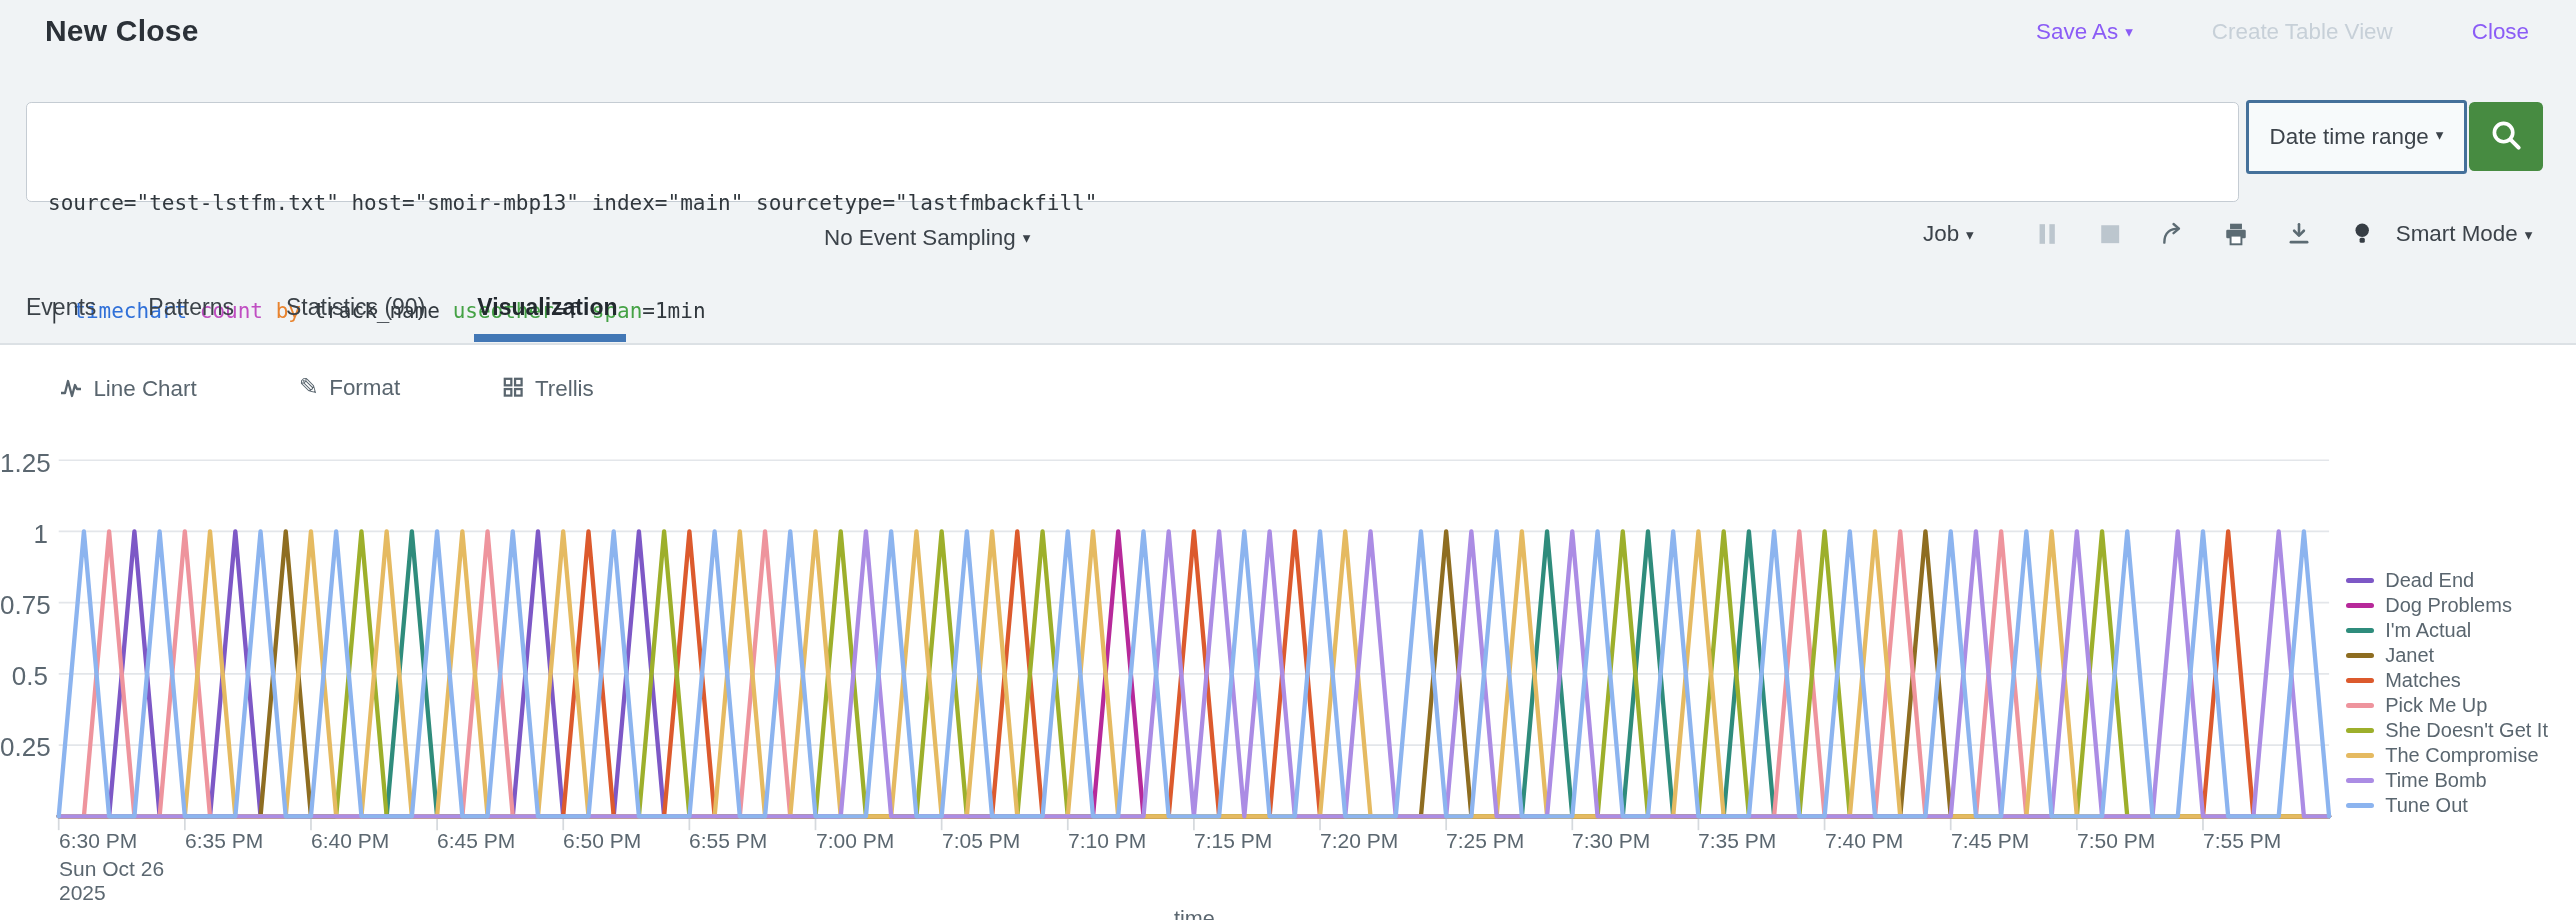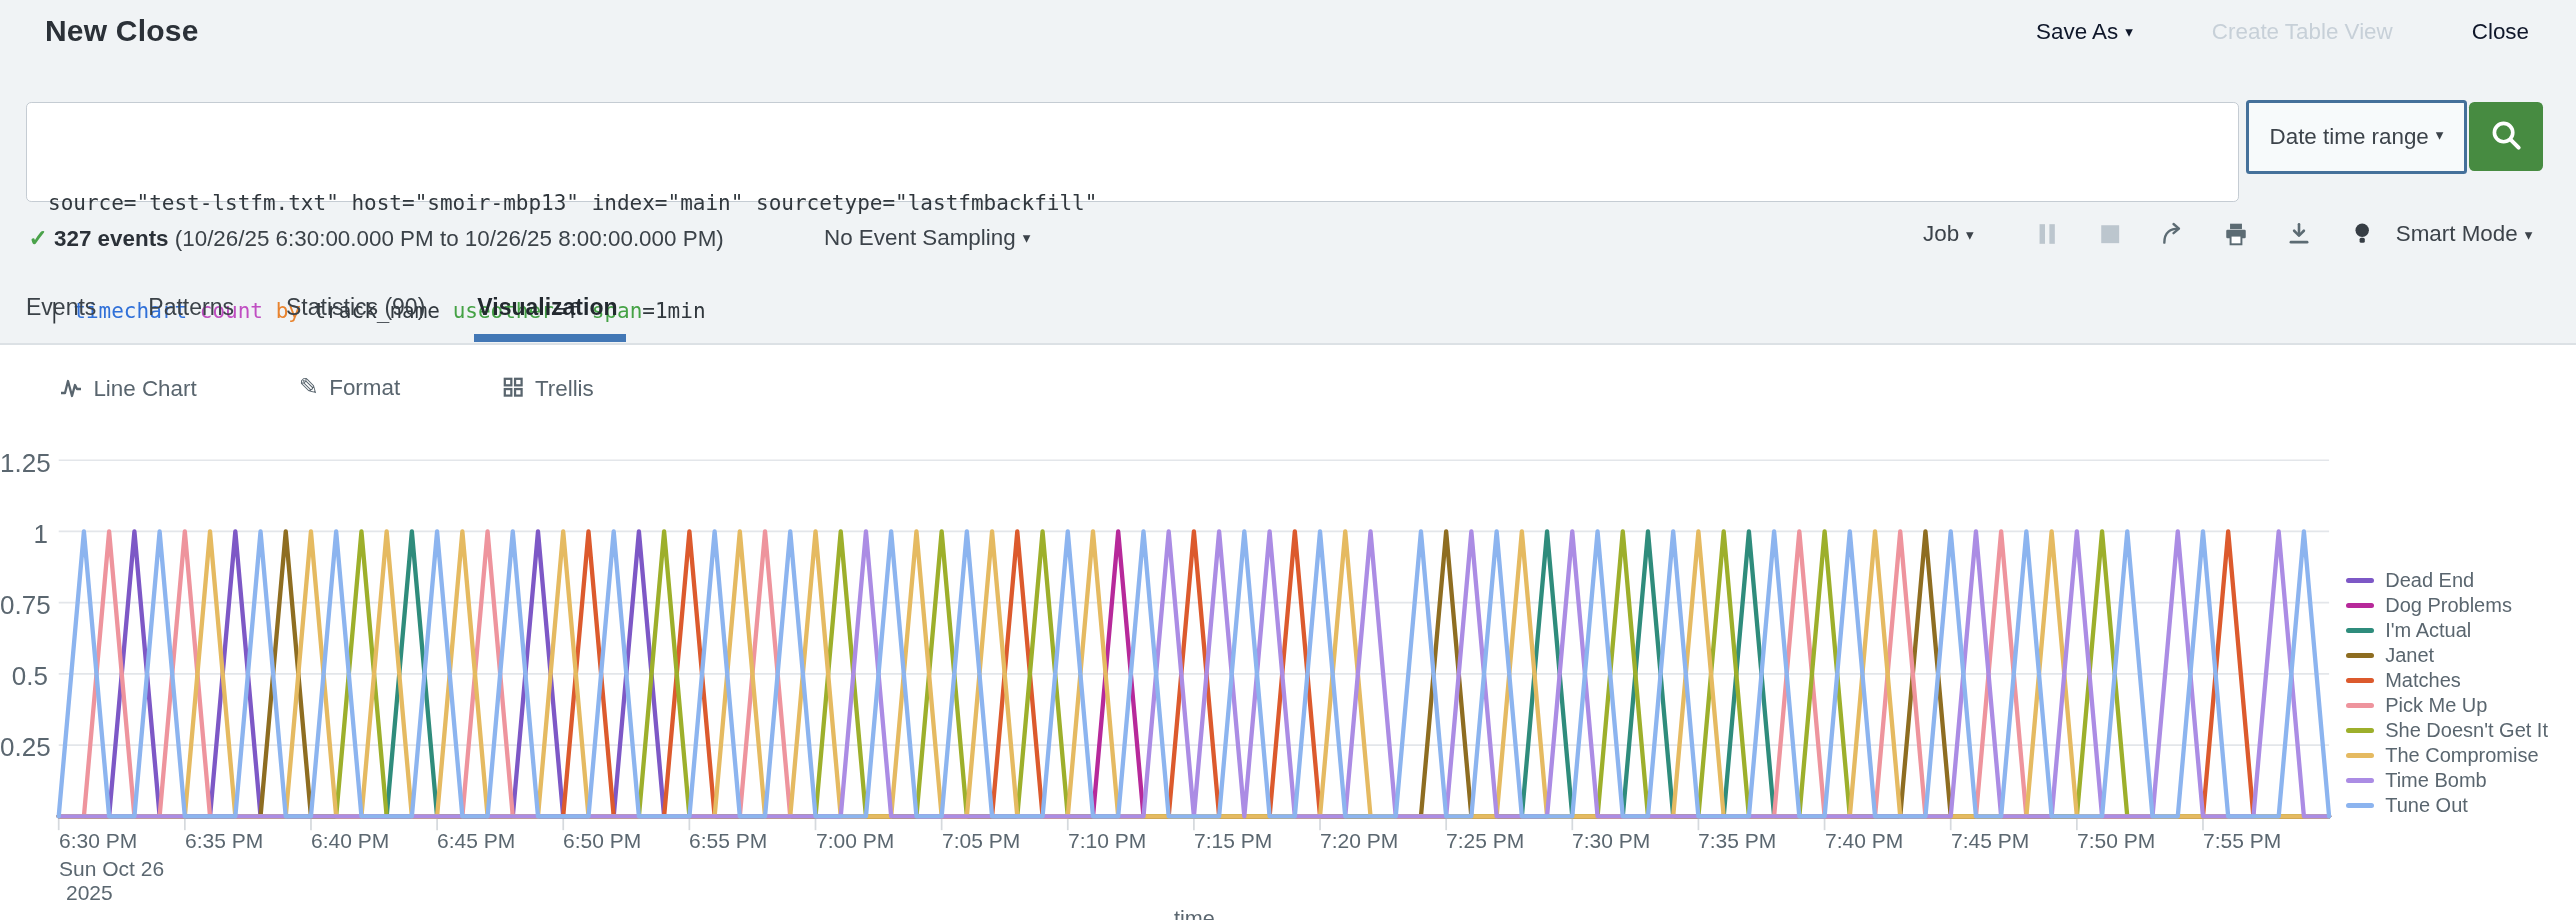--- a/index.html
+++ b/index.html
@@ -8,21 +8,21 @@
     background:#ffffff;
     font-family:"Liberation Sans", sans-serif;
     color:#2f363d;
     -webkit-font-smoothing:antialiased;
   }
   
   .topbar{position:absolute;left:0;top:0;width:2576px;height:344px;background:#f0f3f5;}
   .topbar-divider{position:absolute;left:0;top:343px;width:2576px;height:1.7px;background:#dce1e5;}
   .page-title{position:absolute;left:45px;top:14px;font-size:30px;font-weight:bold;color:#2b3138;letter-spacing:0.2px;}
   .top-actions{position:absolute;right:47px;top:19px;display:flex;gap:79px;font-size:22.4px;align-items:center;}
-  .top-actions .btn{color:#0f172a;cursor:pointer;white-space:nowrap;}
+  .top-actions .btn{color:#8b5cf6;cursor:pointer;white-space:nowrap;}
   .top-actions .btn.disabled{color:#c7d0d8;cursor:default;}
   .caret::after{content:"▾";font-size:0.68em;margin-left:7px;position:relative;top:-1.7px;}
   
   .searchbar{position:absolute;left:26px;top:102px;width:2213px;height:100px;background:#ffffff;
     border:1.7px solid #c5ccd3;border-radius:5.2px;box-sizing:border-box;}
   .query{position:absolute;left:21px;top:10.4px;font-family:"DejaVu Sans Mono", monospace;
     font-size:21px;line-height:36px;color:#30373d;white-space:pre;}
   .datebtn{position:absolute;left:2246px;top:100px;width:221px;height:74px;background:#f7fafb;
     border:3.5px solid #44709a;border-radius:3.5px;box-sizing:border-box;display:flex;align-items:center;justify-content:center;
     font-size:22.4px;color:#3c434a;cursor:pointer;}
@@ -84,25 +84,20 @@
 <div class="searchbtn">
   <span>
     <svg width="35" height="35" viewBox="0 0 24 24">
       <circle cx="10" cy="10" r="6.3" fill="none" stroke="#ffffff" stroke-width="2.5"></circle>
       <line x1="14.8" y1="14.8" x2="20.3" y2="20.3" stroke="#ffffff" stroke-width="2.8" stroke-linecap="round"></line>
     </svg>
   </span>
 </div>
 
 <div class="statusrow">
-  <div class="ev-text">
-    <span class="check"></span>
-    <span class="ev-count">327 events</span>
-    <span>(10/26/25 6:30:00.000 PM to 10/26/25 8:00:00.000 PM)</span>
-  </div>
   <div class="sampling caret">No Event Sampling</div>
 
   <div class="jobbar">
     <span class="caret" style="cursor:pointer;">Job</span>
     <span class="gap"></span>
       <span class="gap"></span>
     <span class="ico">
       <svg width="22.4" height="24" viewBox="0 0 20 22">
           <rect x="3" y="2" width="5" height="18" fill="#bcc6ce"></rect>
           <rect x="12" y="2" width="5" height="18" fill="#bcc6ce"></rect>
@@ -220,21 +215,21 @@
 <div id="ylabels">
     <div class="ylab" style="left: 0px; top: 732px;">0.25</div>
     <div class="ylab" style="left: 0px; top: 661px;">0.5</div>
     <div class="ylab" style="left: 0px; top: 590px;">0.75</div>
     <div class="ylab" style="left: 0px; top: 519px;">1</div>
     <div class="ylab" style="left: 0px; top: 448px;">1.25</div>
   </div>
 <div id="xlabels">
     <div class="xlab" style="left: 59px; top: 829px;">6:30 PM</div>
     <div class="xlab" style="left: 59px; top: 857px;">Sun Oct 26</div>
-    <div class="xlab" style="left: 66px; top: 881px;">2025</div>
+    <div class="xlab" style="left: 59px; top: 881px;">2025</div>
     <div class="xlab" style="left: 185px; top: 829px;">6:35 PM</div>
     <div class="xlab" style="left: 311px; top: 829px;">6:40 PM</div>
     <div class="xlab" style="left: 437px; top: 829px;">6:45 PM</div>
     <div class="xlab" style="left: 563px; top: 829px;">6:50 PM</div>
     <div class="xlab" style="left: 689px; top: 829px; text-align: center;">6:55 PM</div>
     <div class="xlab" style="left: 816px; top: 829px;">7:00 PM</div>
     <div class="xlab" style="left: 942px; top: 829px;">7:05 PM</div>
     <div class="xlab" style="left: 1068px; top: 829px;">7:10 PM</div>
     <div class="xlab" style="left: 1194px; top: 829px;">7:15 PM</div>
     <div class="xlab" style="left: 1320px; top: 829px;">7:20 PM</div>

